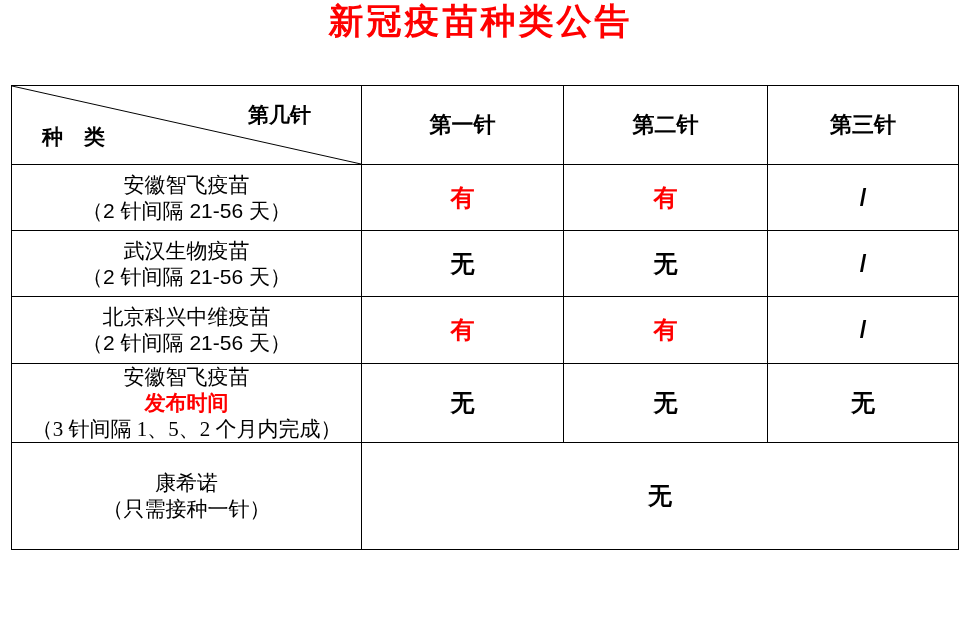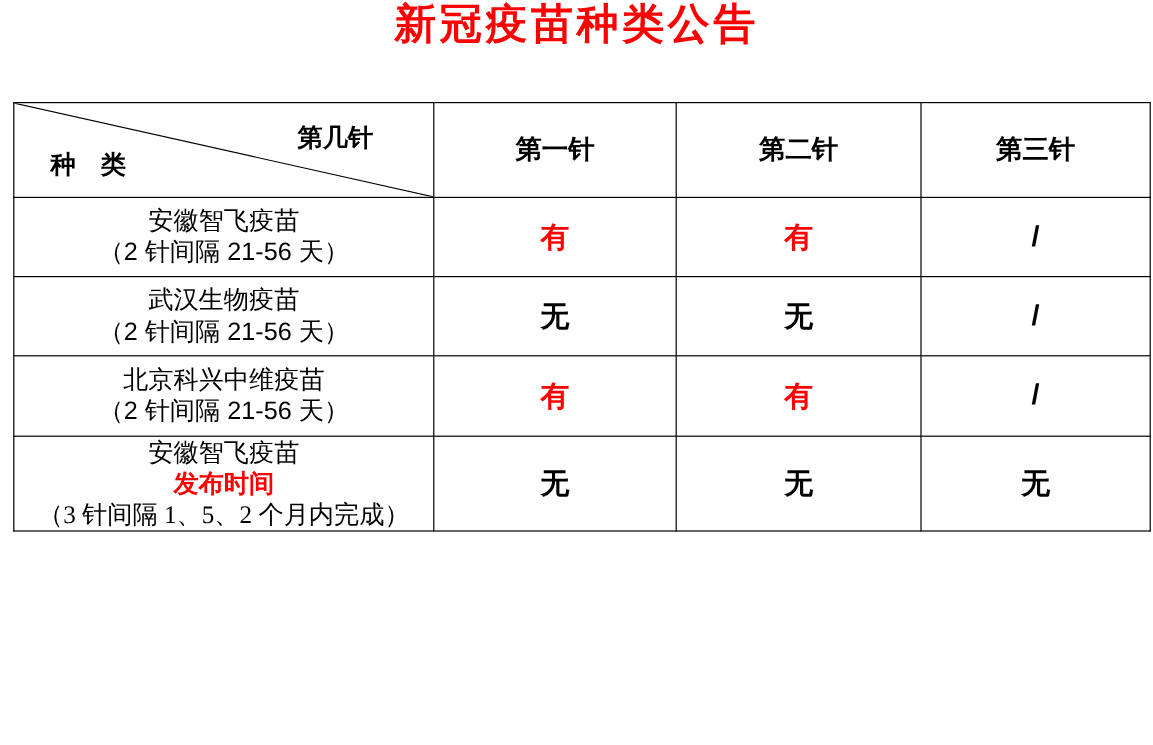--- a/index.html
+++ b/index.html
@@ -102,15 +102,22 @@
         <tr>
           <td class="name-cell">
             <div class="vname">安徽智飞疫苗</div>
             <div class="vwarn">发布时间</div>
             <div class="vnote">（3 针间隔 1、5、2 个月内完成）</div>
           </td>
           <td class="val">无</td>
           <td class="val">无</td>
           <td class="val">无</td>
         </tr>
+        <tr>
+          <td class="name-cell">
+            <div class="vname">康希诺</div>
+            <div class="vnote">（只需接种一针）</div>
+          </td>
+          <td class="val" colspan="3">无</td>
+        </tr>
       </tbody>
   </table>
 </div>
 
 </body></html>

